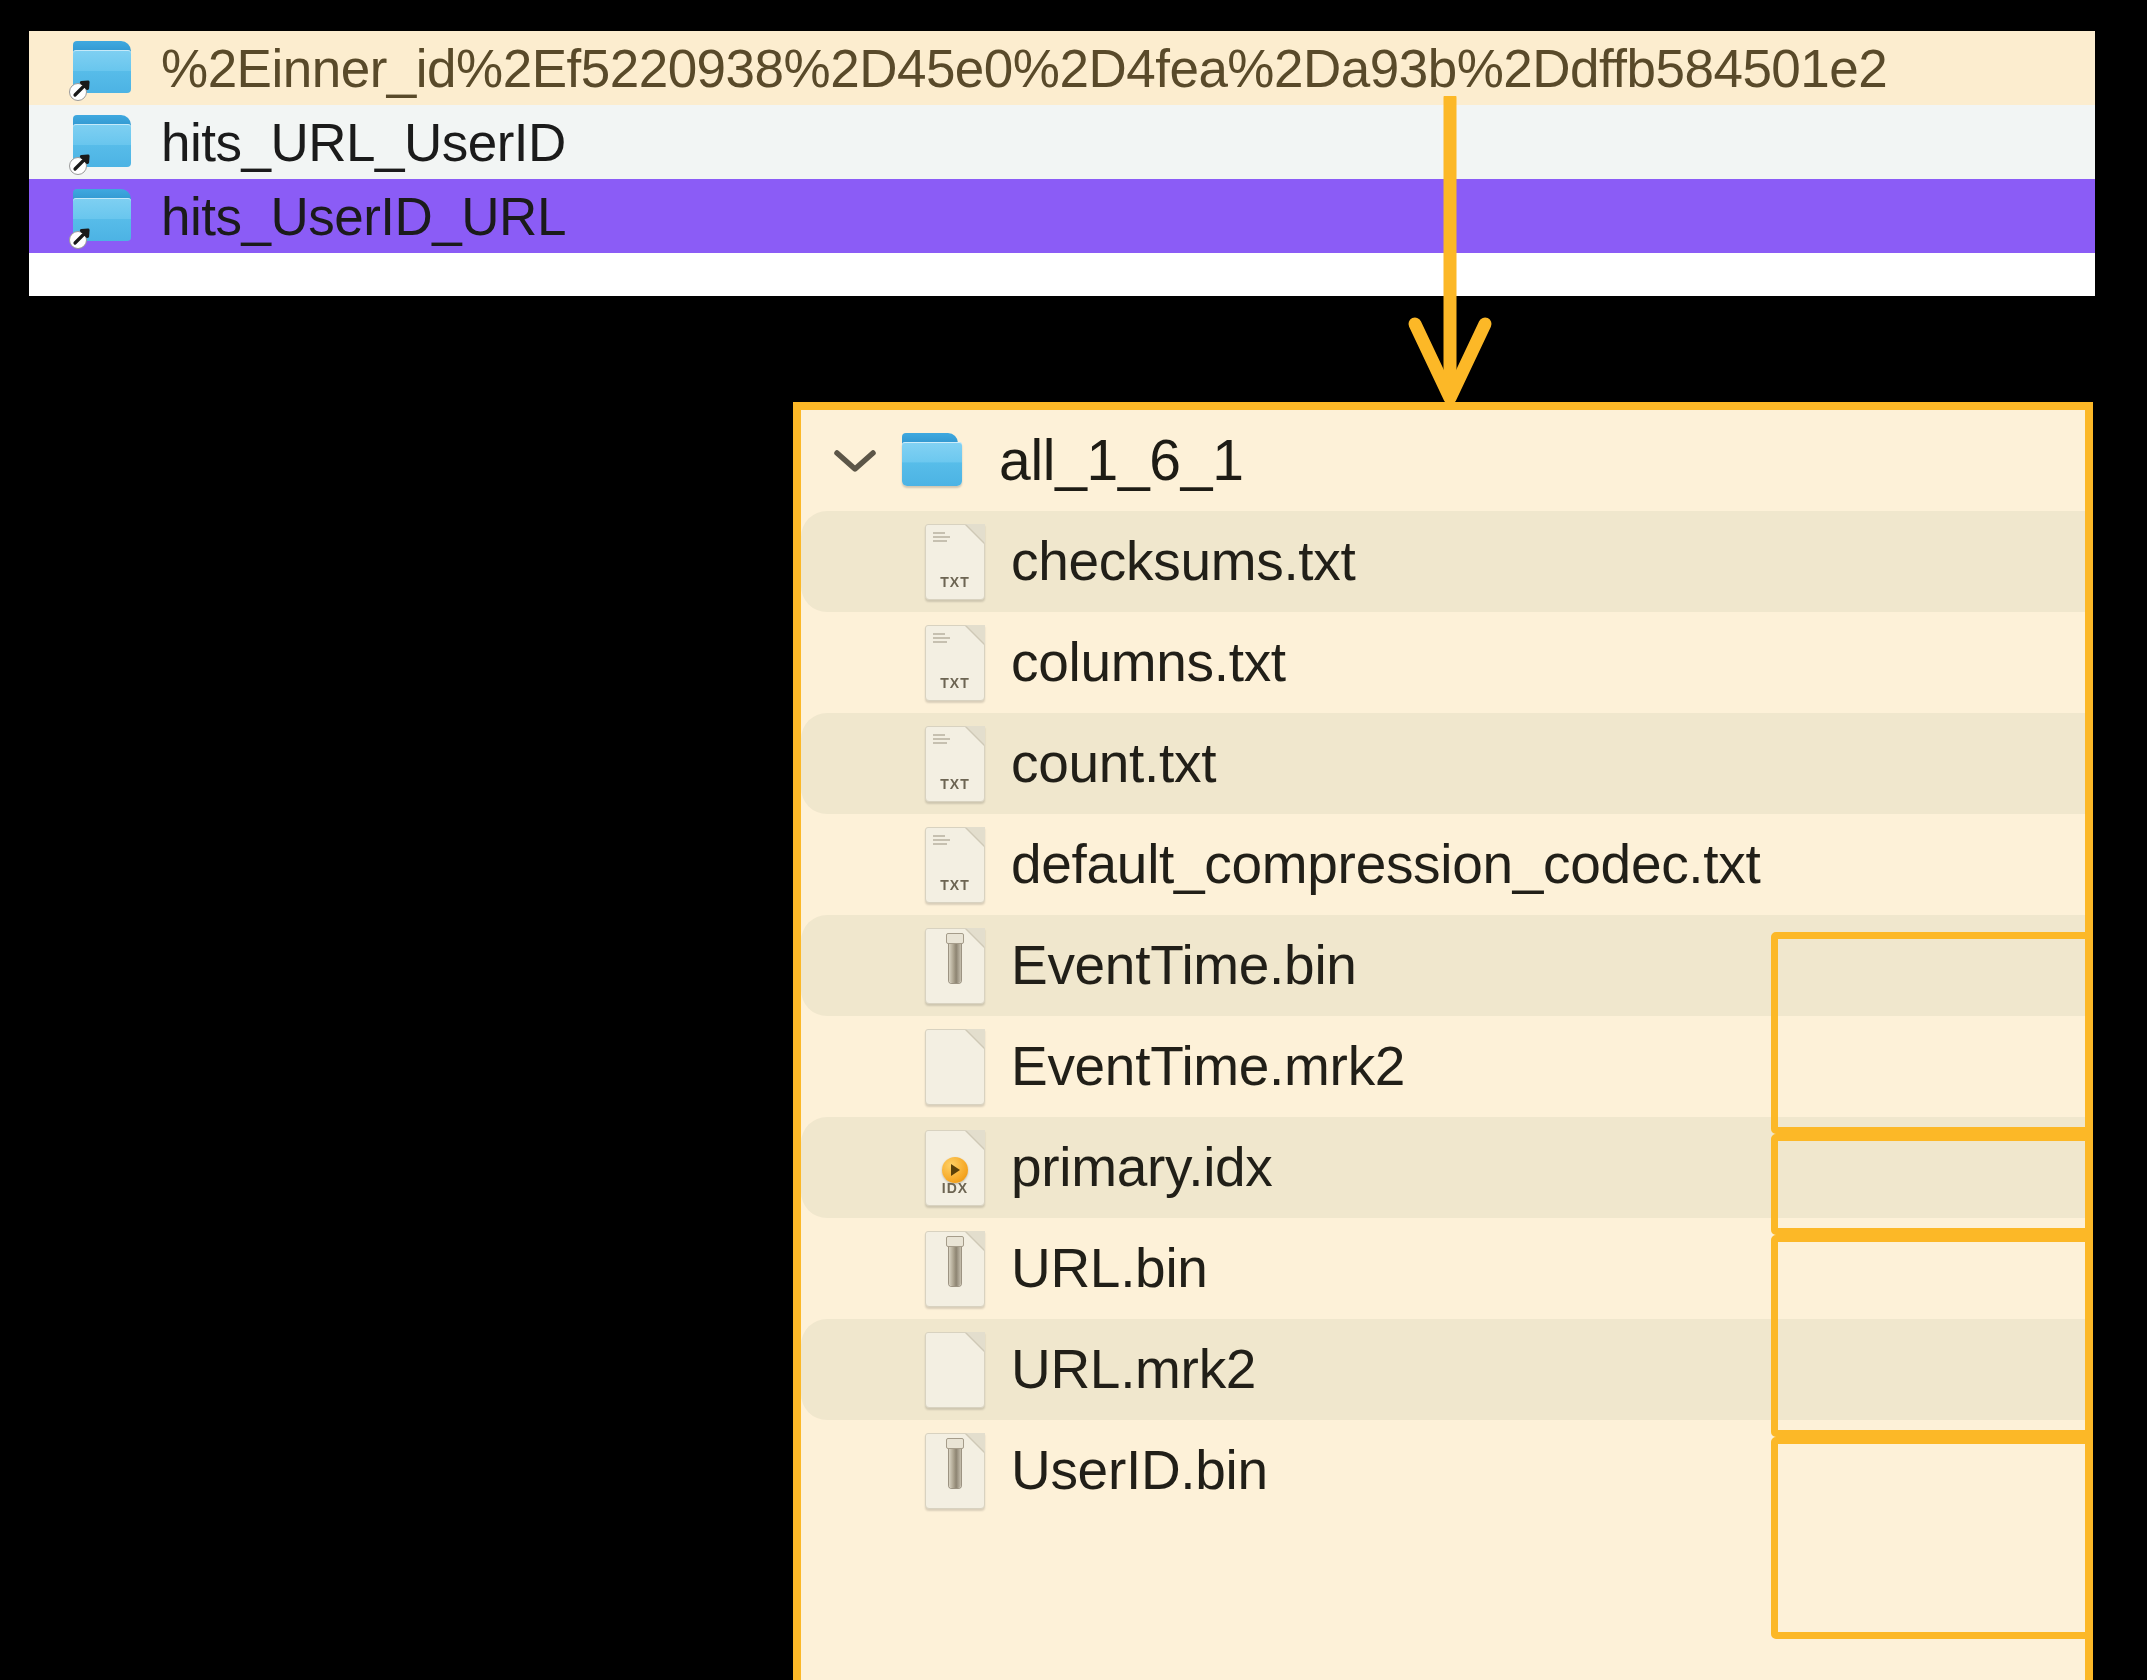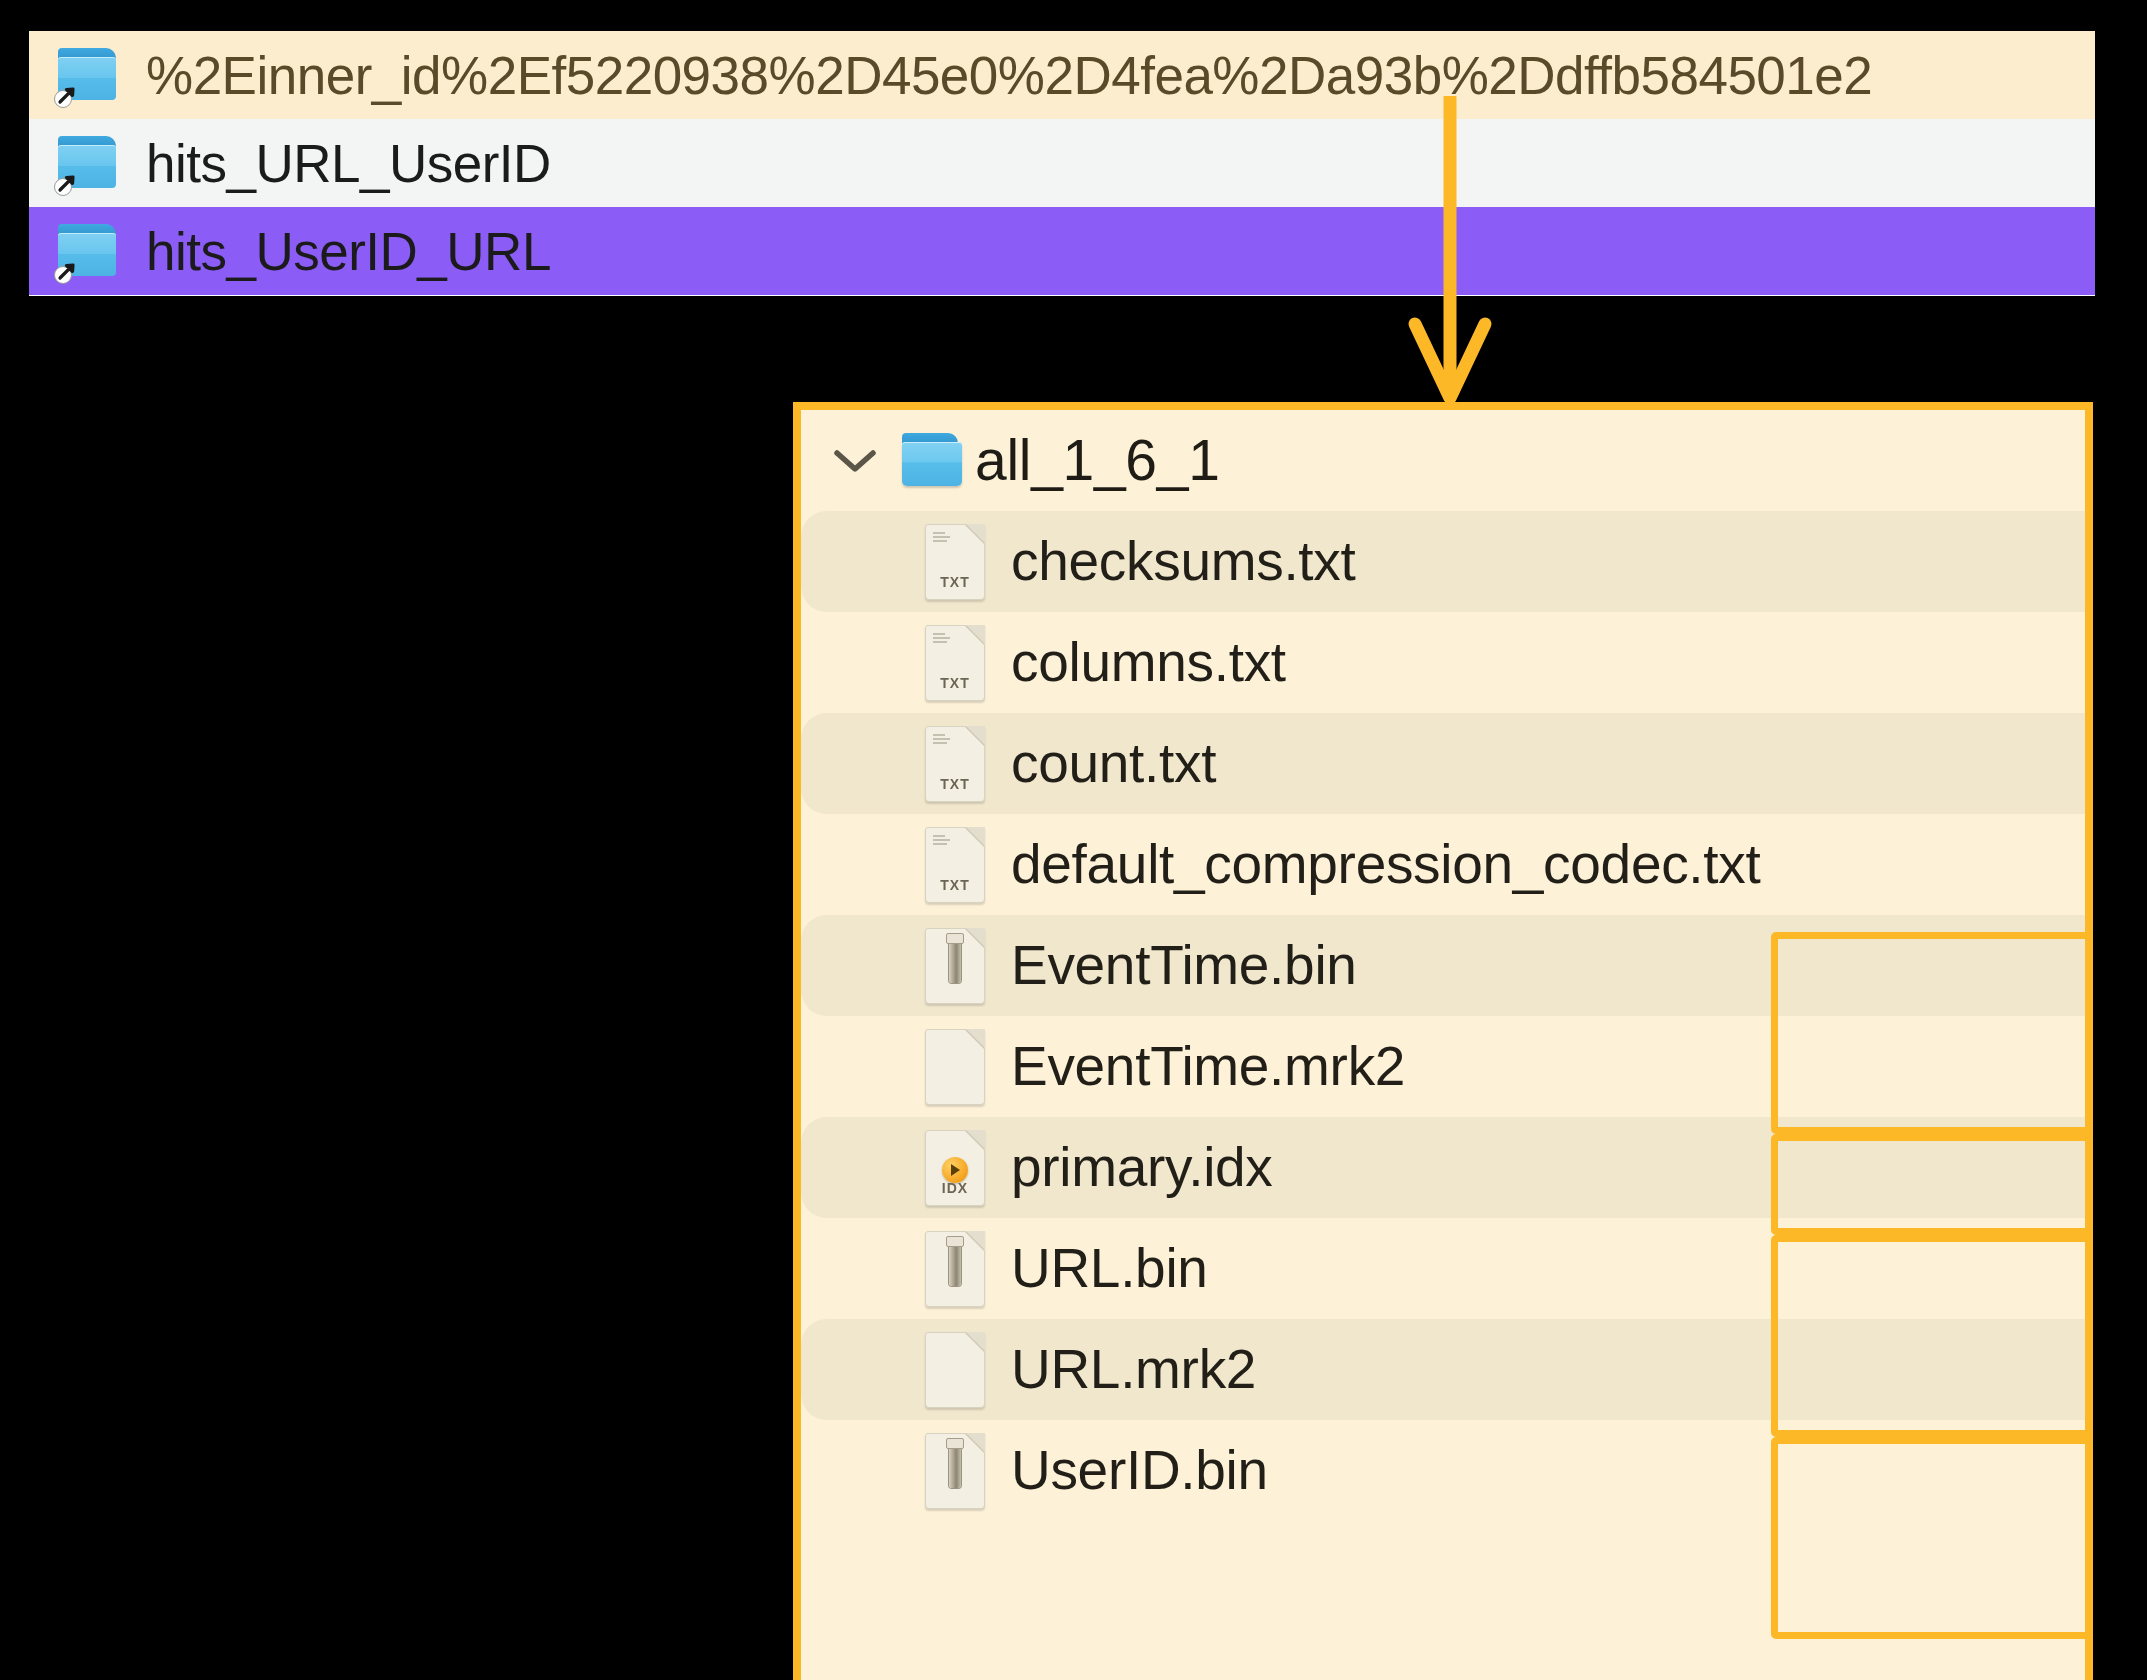--- a/index.html
+++ b/index.html
@@ -15,22 +15,22 @@
   
   #top-panel{
     position:absolute;
     left:29px;top:31px;
     width:2066px;height:265px;
     background:#ffffff;
     overflow:hidden;
   }
   .folder-row{
     display:flex;align-items:center;
-    height:88px;
-    padding-left:27px;
+    height:74px;
+    padding-left:42px;
     box-sizing:border-box;
   }
   .folder-row.sel{ background:#fcedcf; }
   .folder-row.alt{ background:#f2f5f4;align-items:center; }
   .folder-row.plain{ background:#8b5cf6; }
 
   .folder-label{
     font-size:53px;
     line-height:1;
     margin-left:26px;
@@ -199,21 +199,21 @@
     font-size:55px;
     line-height:1;
     color:#211f18;
     white-space:nowrap;
     margin-left:14px;
     letter-spacing:-0.3px;
   }
   .header-row .file-name{
     font-size:57px;
     color:#1e1c15;
-    margin-left:0;
+    margin-left:24px;
   }
 
   
   .group-box{
     position:absolute;
     left:970px;
     width:1100px;
     border:7px solid #fcb827;
     border-radius:5px;
     box-sizing:border-box;

